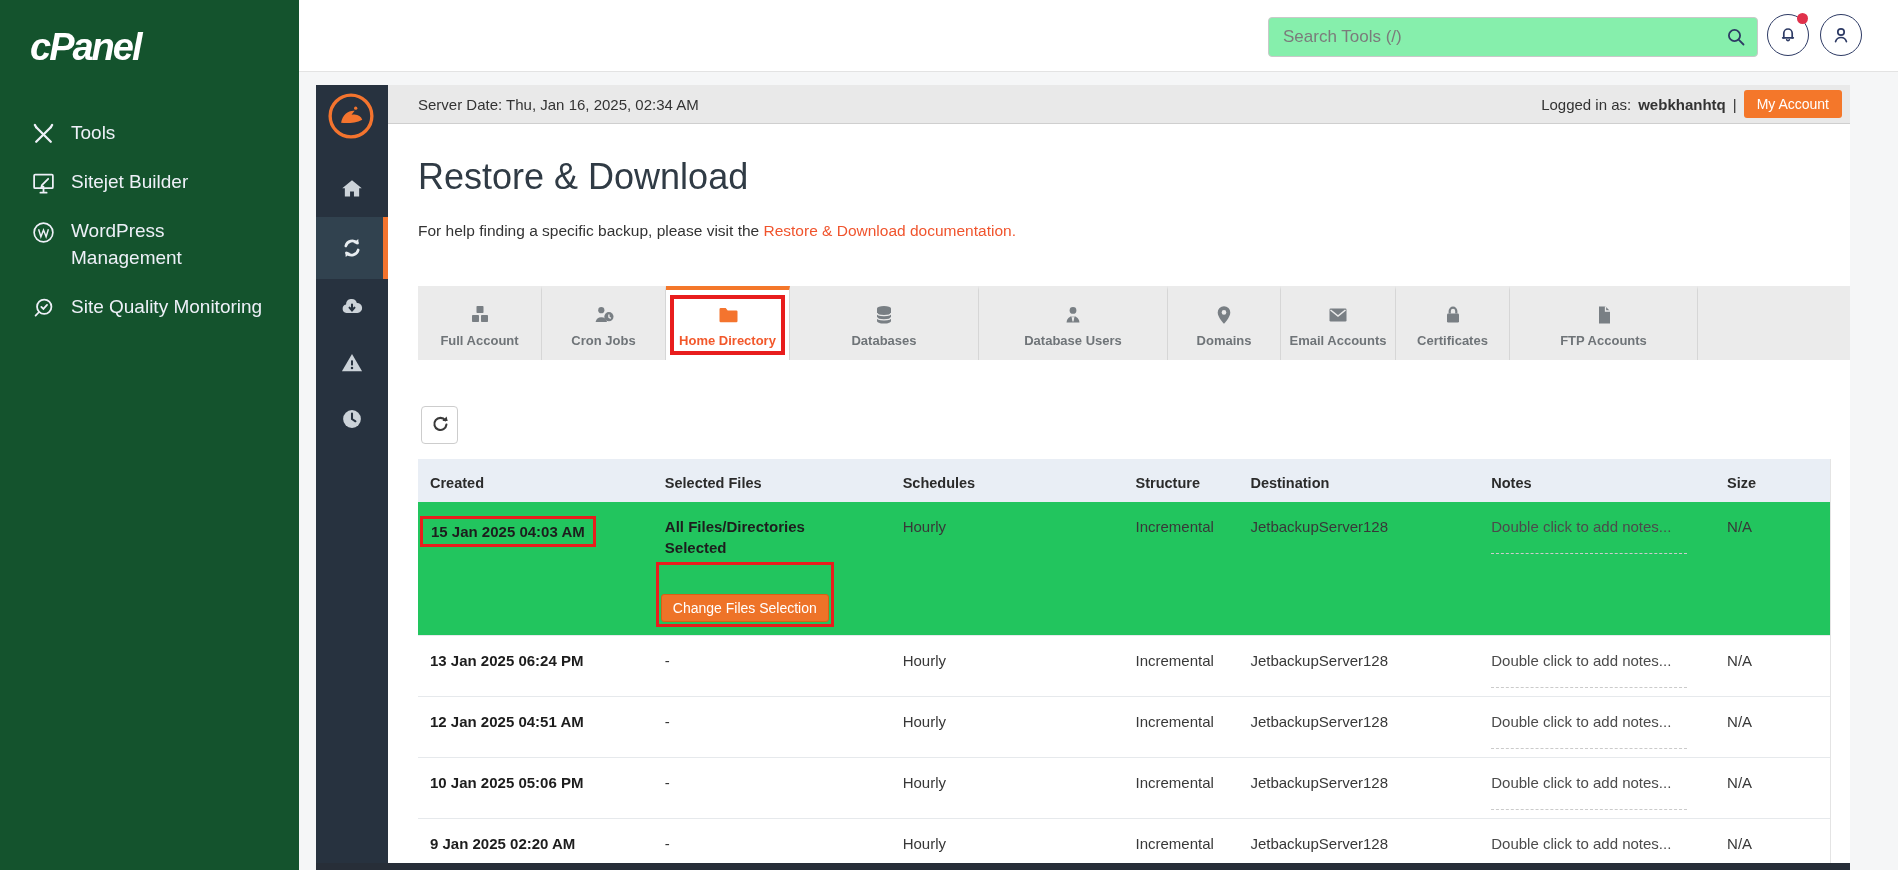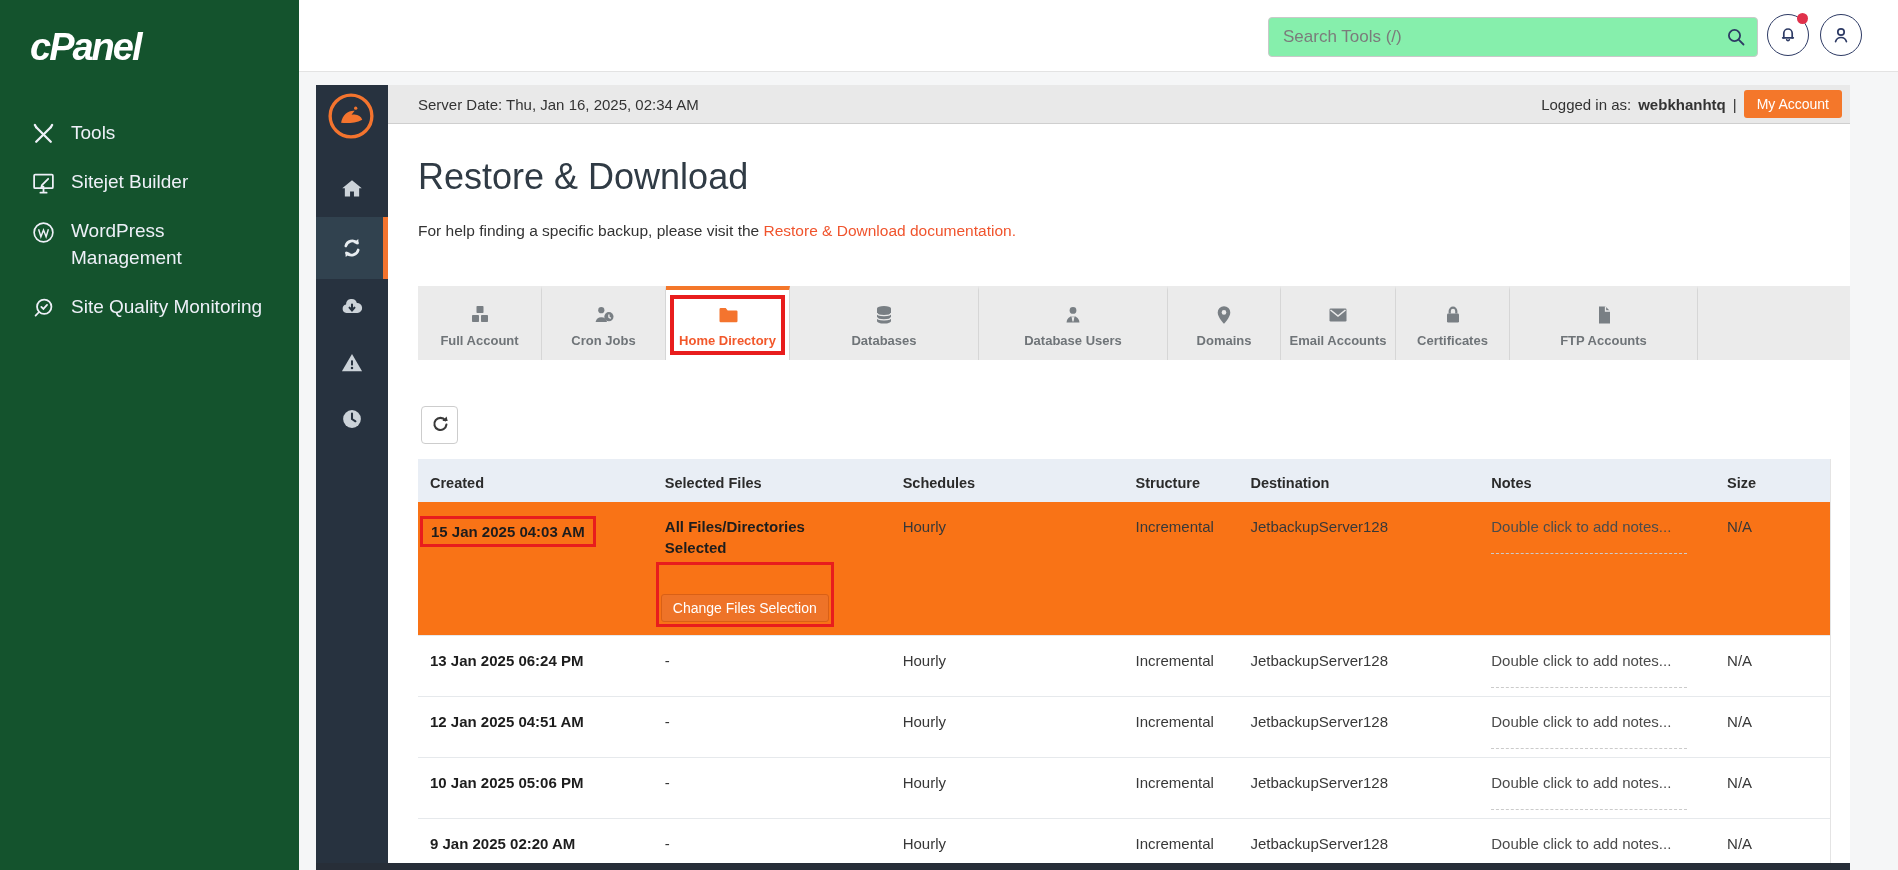--- a/index.html
+++ b/index.html
@@ -65,21 +65,21 @@
   .refresh-btn svg { position:absolute; left:7px; top:7px; width:22px; height:22px; }
 
   
   .btable { position:absolute; left:30px; top:335px; width:1413px; border-right:1px solid #e4e4e4; font-size:15px; color:#383838; }
   .trow { display:flex; background:#fff; border-top:1px solid #e6e9ec; min-height:58px; }
   .thead { display:flex; background:#e9eef5; min-height:40px; align-items:center; border-top:none; font-weight:bold; font-size:14.5px; color:#2b2b2b; }
   .c { padding-left:12px; }
   .c1 { width:235px; } .c2 { width:238px; } .c3 { width:233px; } .c4 { width:115px; }
   .c5 { width:241px; } .c6 { width:236px; } .c7 { width:115px; }
   .trow .c { padding-top:14px; padding-bottom:8px; line-height:21px; }
-  .sel-row { background:#f97316; border-top:none; min-height:103px; }
+  .sel-row { background:#22c55e; border-top:none; min-height:103px; }
   .created-cell { font-weight:bold; color:#1d1d1d; }
   .red-box { display:inline-block; border:3px solid #e81d1d; padding:2px 8px; margin-left:-10px; }
   .sel-files { font-weight:bold; color:#1d1d1d; }
   .cfs-wrap { display:inline-block; border:3px solid #e81d1d; padding:2px; margin:4px 0 0 -9px; }
   .cfs-btn { display:block; background:#ee7328; border:1px solid #d96016; color:#fff; font-size:14px; padding:5px 11px; border-radius:3px; cursor:pointer; font-family:"Liberation Sans",sans-serif;margin-top:27px; }
   .notes { display:inline-block; min-width:196px; padding-bottom:16px; border-bottom:1px dashed #cbcbcb; color:#4b4b4b; cursor:pointer; }
 
   .jb-footer { position:absolute; left:0; bottom:0; width:1534px; height:7px; background:#272e38; }
 </style>
 </head>

